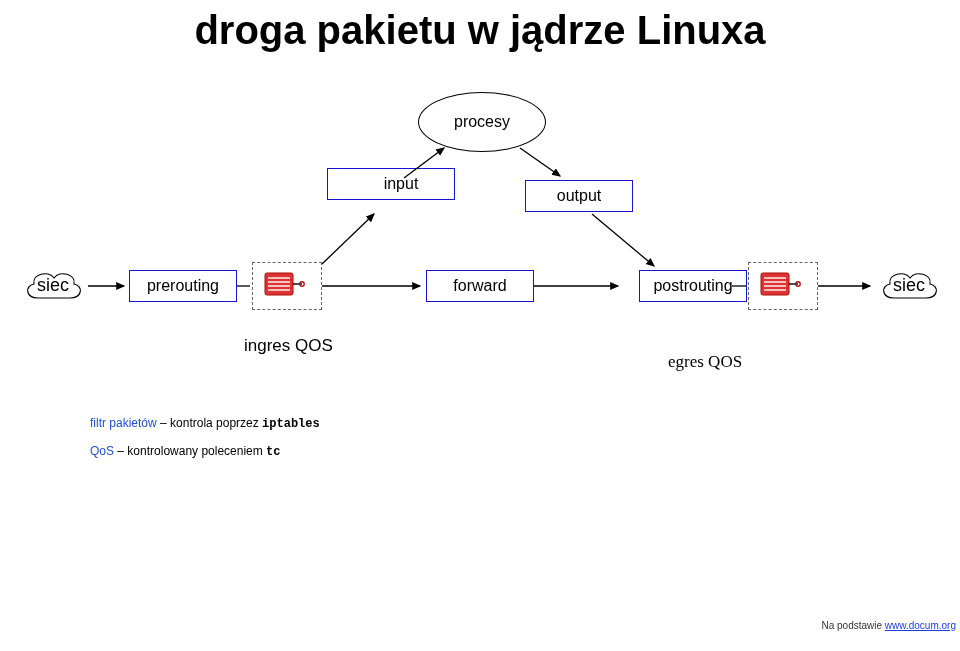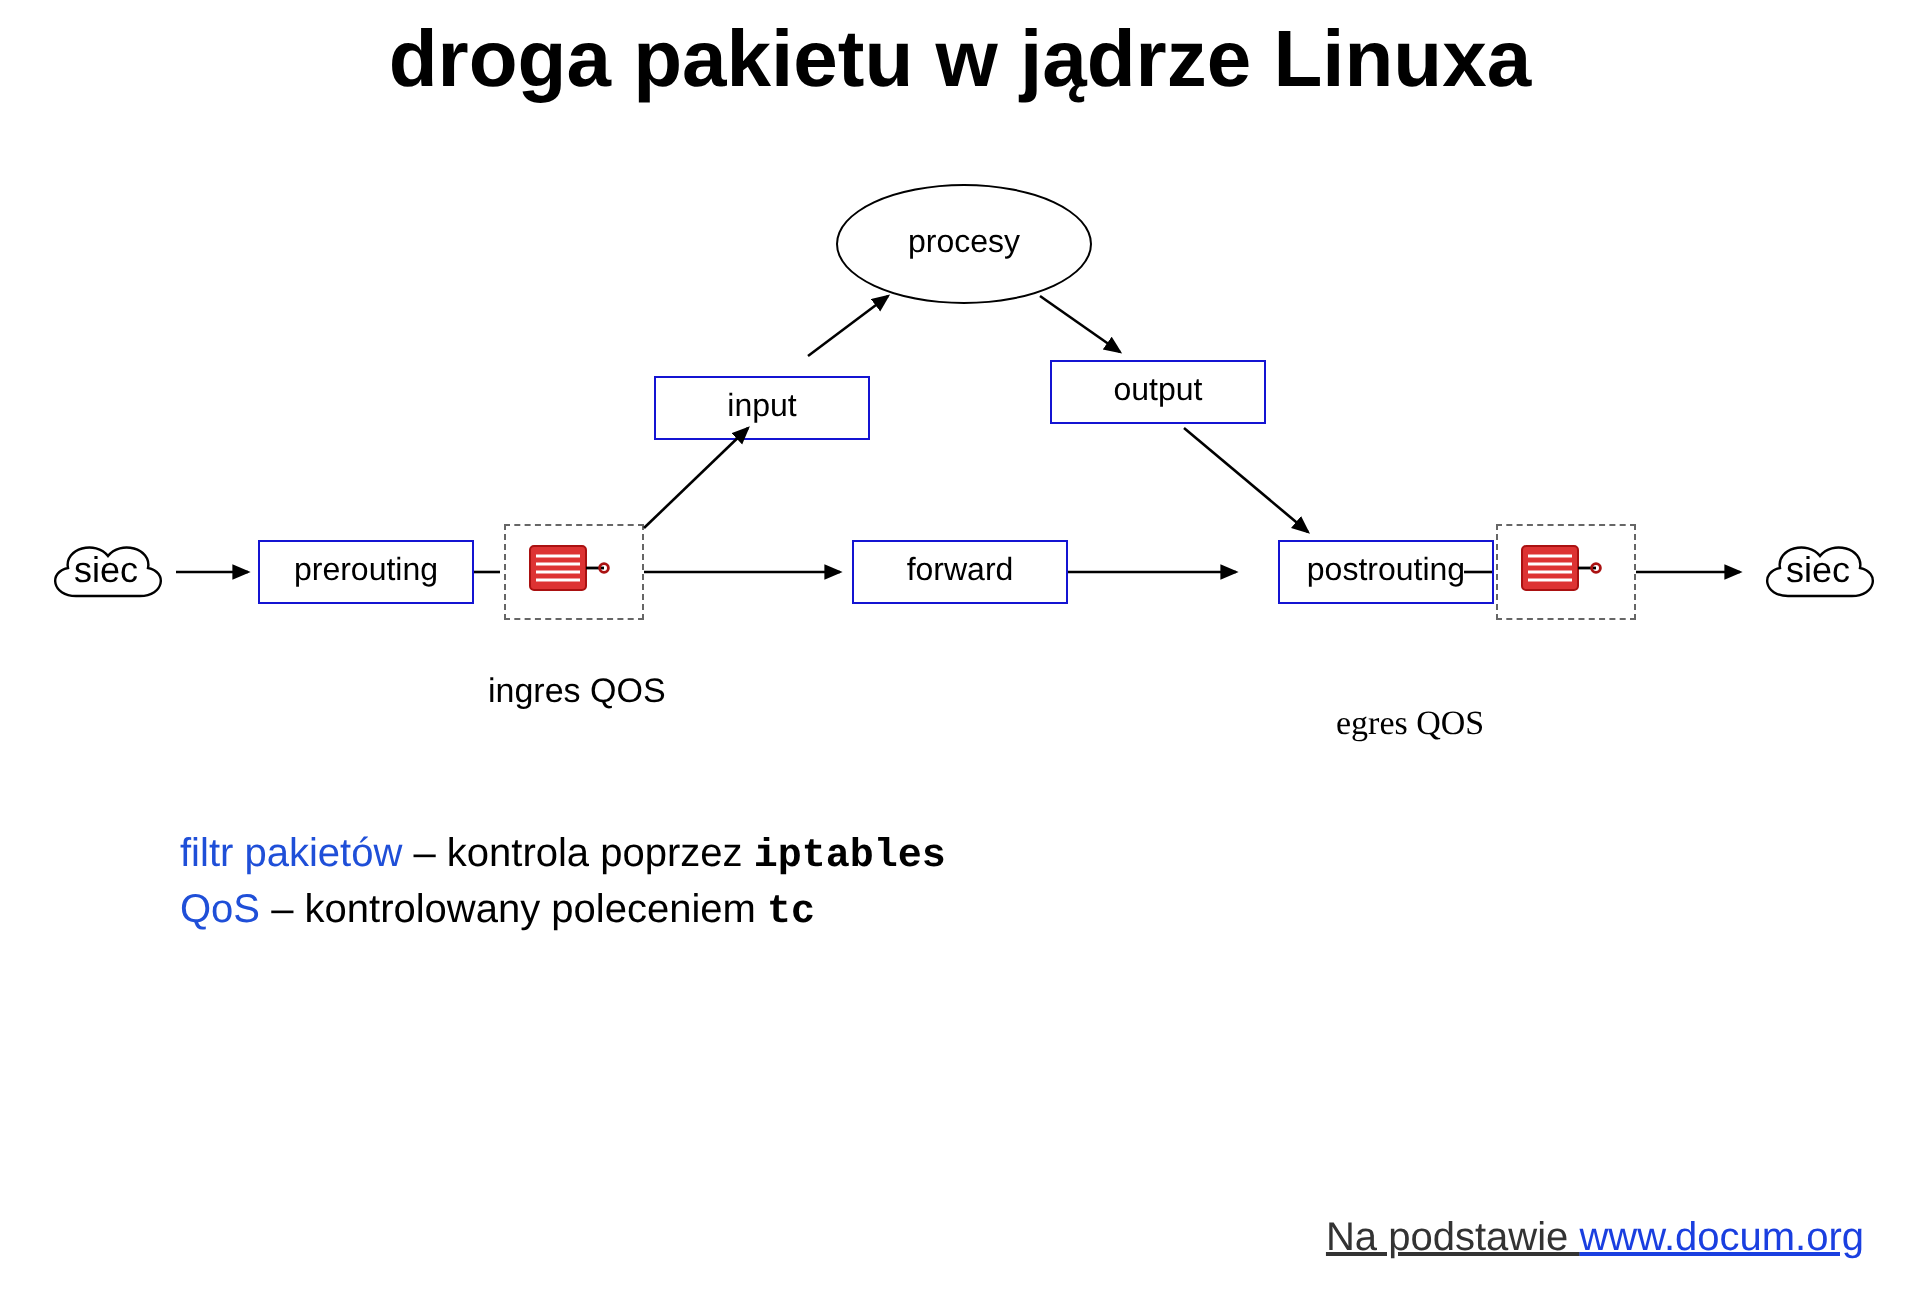--- a/index.html
+++ b/index.html
@@ -7,39 +7,39 @@
   .title{position:absolute;left:0;width:960px;text-align:center;top:8px;font-size:40px;font-weight:bold;color:#000;}
   .ellipse{position:absolute;border:1px solid #000;border-radius:50%;display:flex;align-items:center;justify-content:center;font-size:16px;}
   .box{position:absolute;border:1.6px solid #1414d2;background:#fff;display:flex;align-items:center;justify-content:center;font-size:16px;}
   .cloud{position:absolute;width:66px;height:44px;}
   .cloud svg{width:66px;height:44px;display:block;}
   .cloud-label{position:absolute;width:66px;text-align:center;top:11px;font-size:18px;}
   .dashbox{position:absolute;border:1.2px dashed #666;}
   .router{position:absolute;width:42px;height:28px;}
   .router svg{display:block;}
   .label{position:absolute;font-size:17px;}
-  .desc{position:absolute;font-size:20px;}
+  .desc{position:absolute;font-size:12px;}
   .blue{color:#1f4fd8;}
   .mono{font-family:"Courier New",Courier,monospace;font-weight:bold;}
-  .footer{position:absolute;right:28px;bottom:20px;font-size:20px;color:#333;text-decoration:underline;}
+  .footer{position:absolute;right:4px;bottom:20px;font-size:10px;color:#333;}
   .footer a{color:#1a3fe0;text-decoration:underline;}
   .arrow{position:absolute;overflow:visible;}
 </style>
 </head>
 <body>
 
 <div class="stage">
 
   <div class="title">droga pakietu w jądrze Linuxa</div>
 
   <div class="ellipse" style="left:418px;top:92px;width:126px;height:58px;">
     <span>procesy</span>
   </div>
 
-  <div class="box" style="left:327px;top:188px;width:106px;height:30px;">
+  <div class="box" style="left:327px;top:168px;width:106px;height:30px;padding-left:20px;">
     <span>input</span>
   </div>
 
   <div class="box" style="left:525px;top:180px;width:106px;height:30px;">
     <span>output</span>
   </div>
 
   <div class="cloud" style="left:20px;top:264px;">
     <svg viewBox="0 0 66 44">
         <path d="M18 34 C6 34 4 22 14 20 C12 10 28 6 34 14 C40 6 56 10 54 20 C64 22 62 34 50 34 Z" fill="none" stroke="#000" stroke-width="1.2"></path>

